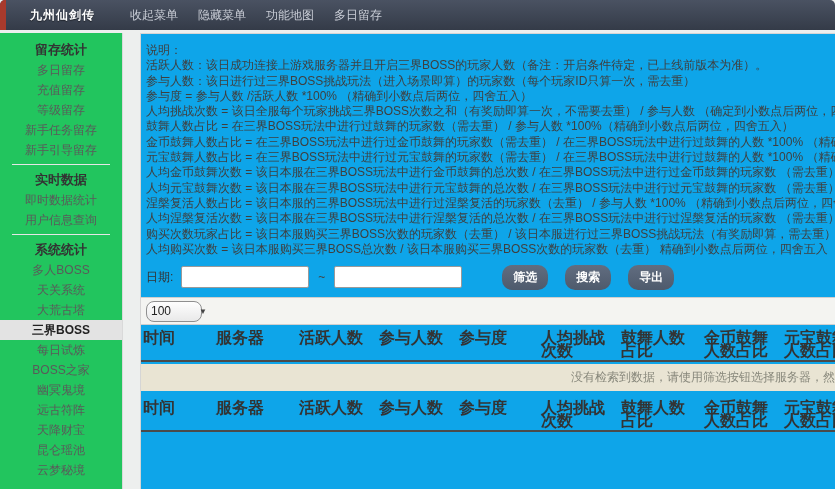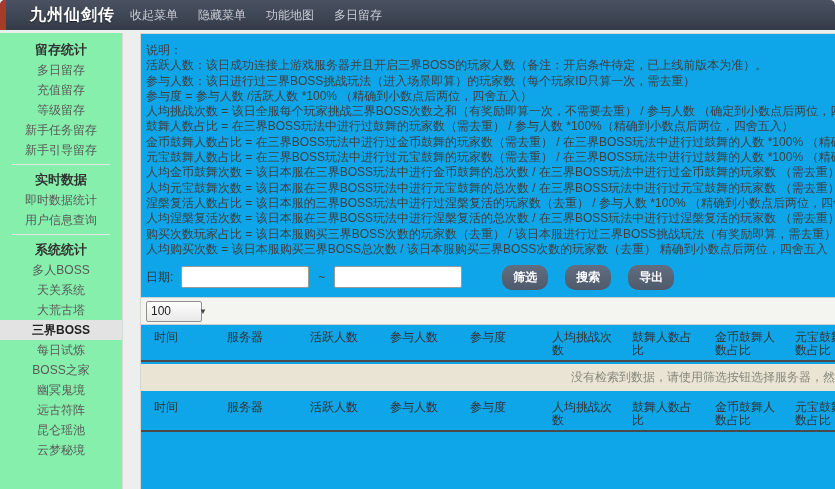--- a/index.html
+++ b/index.html
@@ -14,33 +14,33 @@
     position:absolute;left:0;top:0;width:835px;height:30px;
     background:linear-gradient(#4a5262,#343b48);
     border-radius:5px 5px 0 0;
   }
   .red-accent{
     position:absolute;left:0;top:0;width:6px;height:30px;
     background:#a83a2c;border-radius:5px 0 0 0;
   }
   .logo{
     position:absolute;left:30px;top:0;height:30px;line-height:30px;
-    color:#ffffff;font-size:16px;font-weight:bold;letter-spacing:1px;
+    color:#ffffff;font-size:12px;font-weight:bold;letter-spacing:1px;
     text-shadow:0 1px 1px rgba(0,0,0,.5);
   }
   .topmenu{
     position:absolute;left:130px;top:0;height:44px;display:flex;gap:20px;
   }
   .topmenu .mi{
     line-height:30px;font-size:12px;color:#c9cdd6;cursor:pointer;white-space:nowrap;
   }
   
   .sidebar{
     position:absolute;left:0;top:33px;width:123px;height:456px;
-    background:#86efac;border-right:1px solid #d9d9d9;
+    background:#22c55e;border-right:1px solid #d9d9d9;
     padding-top:6px;box-sizing:border-box;text-align:center;overflow:hidden;
   }
   .sb-title{
     height:21px;line-height:21px;font-size:13px;font-weight:bold;color:#333;
   }
   .sb-item{
     height:20px;line-height:20px;font-size:12px;color:#5a5a5a;cursor:pointer;
     white-space:nowrap;
   }
   .sb-item.active{
@@ -77,33 +77,33 @@
     font-family:"Liberation Sans","DejaVu Sans",sans-serif;
   }
   
   .size-bar{
     margin-top:8px;height:26px;background:#f4f4f1;
     border-top:1px solid #cfcfcf;border-bottom:1px solid #cfcfcf;
     display:flex;align-items:center;padding-left:5px;
   }
   .size-select{
     width:46px;height:19px;background:linear-gradient(#fefefe,#e9e9e9);
-    border:1px solid #8f8f8f;border-radius:2px;display:flex;align-items:center;
+    border:1px solid #8f8f8f;border-radius:8px;display:flex;align-items:center;
     justify-content:space-between;padding:0 4px;font-size:12px;color:#222;cursor:pointer;gap:28px;
   }
   .size-select .arrow{font-size:8px;color:#444;}
   
   .grid{width:1280px;}
   .hdr{
     display:flex;align-items:flex-start;border-bottom:2px solid #4a4a4a;
     padding:4px 0 3px 0;min-height:26px;box-sizing:border-box;
   }
   .hc{
-    font-size:12px;font-weight:normal;color:#333;line-height:13px;
-    padding:2px 2px 0 13px;box-sizing:border-box;flex-shrink:0;
+    font-size:16px;font-weight:bold;color:#333;line-height:13px;
+    padding:2px 2px 0 2px;box-sizing:border-box;flex-shrink:0;
     word-break:break-all;
   }
   .empty-row{
     width:1280px;height:27px;background:#e9e4d3;margin:2px 0 4px 0;
     display:flex;align-items:center;box-sizing:border-box;
   }
   .empty-msg{
     padding-left:430px;font-size:12px;color:#87877b;white-space:nowrap;
   }
 </style>
@@ -135,20 +135,21 @@
     <div class="sb-div"></div>
     <div class="sb-title">系统统计</div>
     <div class="sb-item">多人BOSS</div>
     <div class="sb-item">天关系统</div>
     <div class="sb-item">大荒古塔</div>
     <div class="sb-item active">三界BOSS</div>
     <div class="sb-item">每日试炼</div>
     <div class="sb-item">BOSS之家</div>
     <div class="sb-item">幽冥鬼境</div>
     <div class="sb-item">远古符阵</div>
+    <div class="sb-item">天降财宝</div>
     <div class="sb-item">昆仑瑶池</div>
     <div class="sb-item">云梦秘境</div>
   </div>
 
 <div class="main">
   <div class="notes" id="notes">
     <div>说明：</div>
   <div>活跃人数：该日成功连接上游戏服务器并且开启三界BOSS的玩家人数（备注：开启条件待定，已上线前版本为准）。</div>
       <div>参与人数：该日进行过三界BOSS挑战玩法（进入场景即算）的玩家数（每个玩家ID只算一次，需去重）</div>
       <div>参与度 = 参与人数 /活跃人数 *100%  （精确到小数点后两位，四舍五入）</div>

